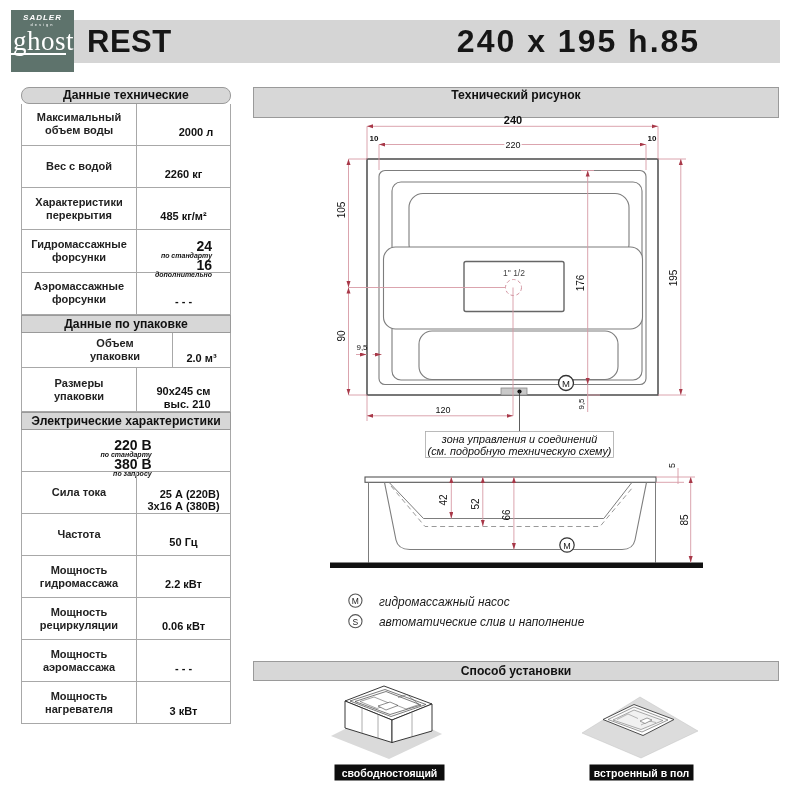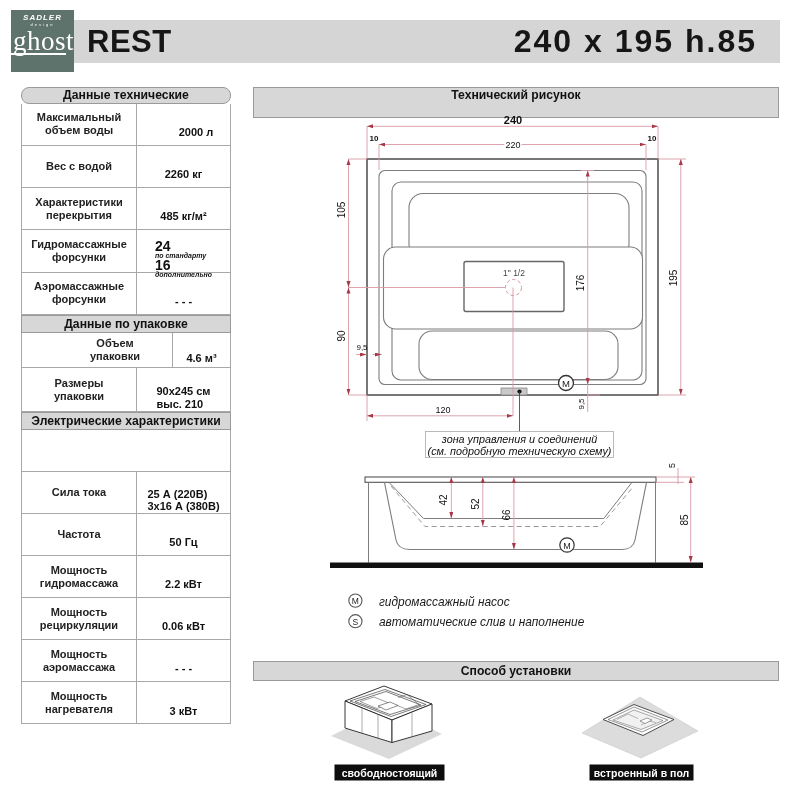--- a/index.html
+++ b/index.html
@@ -9,21 +9,21 @@
   .bar{background:#d5d5d5;}
   .hdr{background:#d7d7d7;border:1px solid #9a9a9a;font-weight:bold;
        font-size:12.2px;text-align:center;color:#111;box-sizing:border-box;
        white-space:nowrap;overflow:hidden;}
   .row{display:flex;box-sizing:border-box;border-left:1px solid #a8a8a8;
        border-right:1px solid #a8a8a8;border-bottom:1px solid #a8a8a8;}
   .cl{width:115px;box-sizing:border-box;border-right:1px solid #a8a8a8;
       display:flex;align-items:center;justify-content:center;text-align:center;
       font-weight:bold;font-size:11px;line-height:13px;color:#222;}
   .cr{flex:1;display:flex;align-items:center;justify-content:center;
-      text-align:left;font-weight:bold;font-size:11px;line-height:12.5px;color:#111;margin-top:16px;}
+      text-align:right;font-weight:bold;font-size:11px;line-height:12.5px;color:#111;margin-top:16px;}
   .sub{font-size:7px;font-weight:bold;display:block;line-height:7px;font-style:italic;}
   .val{font-size:14px;display:block;line-height:12px;}
 </style>
 </head>
 <body>
 
 <div class="abs" style="left:11px;top:10px;width:63px;height:62px;background:#5e736c;">
 
   <div class="abs" style="left:0;top:3px;width:63px;text-align:center;color:#fff;
        font-size:8px;font-weight:bold;font-style:italic;letter-spacing:1px;">SADLER</div>
@@ -36,21 +36,21 @@
 
   <div class="abs" style="left:0px;top:42.5px;width:55px;height:2px;background:#fff;"></div>
 </div>
 
 <div class="abs bar" style="left:74px;top:20px;width:706px;height:43px;"></div>
 
 <div class="abs" style="left:87px;top:20px;height:43px;line-height:43px;
      font-size:31px;font-weight:bold;letter-spacing:0.5px;color:#161616;">REST</div>
 
 <div class="abs" style="left:400px;top:20px;width:357px;height:43px;line-height:43px;
-     text-align:right;font-size:32px;font-weight:bold;letter-spacing:2px;color:#161616;">240 x 195 h.85</div>
+     text-align:center;font-size:32px;font-weight:bold;letter-spacing:2px;color:#161616;">240 x 195 h.85</div>
 
 <div class="abs" style="left:21px;top:87px;width:210px;">
 
   <div class="hdr" style="height:16.5px;line-height:15px;border-radius:8px;">Данные технические</div>
 
   <div class="row" style="height:42.3px;gap:25px;">
     <div class="cl">Максимальный<br>объем воды</div>
       <div class="cr">2000 л</div>
   </div>
 
@@ -78,32 +78,40 @@
 
   <div class="row" style="height:42.3px;">
     <div class="cl">Аэромассажные<br>форсунки</div>
       <div class="cr">- - -</div>
   </div>
 
   <div class="hdr" style="height:18px;line-height:16.5px;">Данные по упаковке</div>
 
   <div class="row" style="height:35px;padding-left:36px;">
     <div class="cl">Объем<br>упаковки</div>
-      <div class="cr">4.6 м³</div>
+      <div class="cr">2.0 м³</div>
   </div>
 
   <div class="row" style="height:44.3px;">
     <div class="cl">Размеры<br>упаковки</div>
       <div class="cr">90х245 см<br>выс. 210</div>
   </div>
 
 
   <div class="hdr" style="height:17.4px;line-height:16px;">Электрические характеристики</div>
 
   <div class="row" style="height:42.1px;">
+    <div class="cr">
+        <span>
+          <span class="val">220 В</span>
+          <span class="sub">по стандарту</span>
+          <span class="val">380 В</span>
+          <span class="sub">по запросу</span>
+        </span>
+      </div>
   </div>
 
   <div class="row" style="height:42.1px;">
     <div class="cl">Сила тока</div>
       <div class="cr">25 А (220В)<br>3х16 А (380В)</div>
   </div>
 
   <div class="row" style="height:42.1px;">
     <div class="cl">Частота</div>
       <div class="cr">50 Гц</div>

